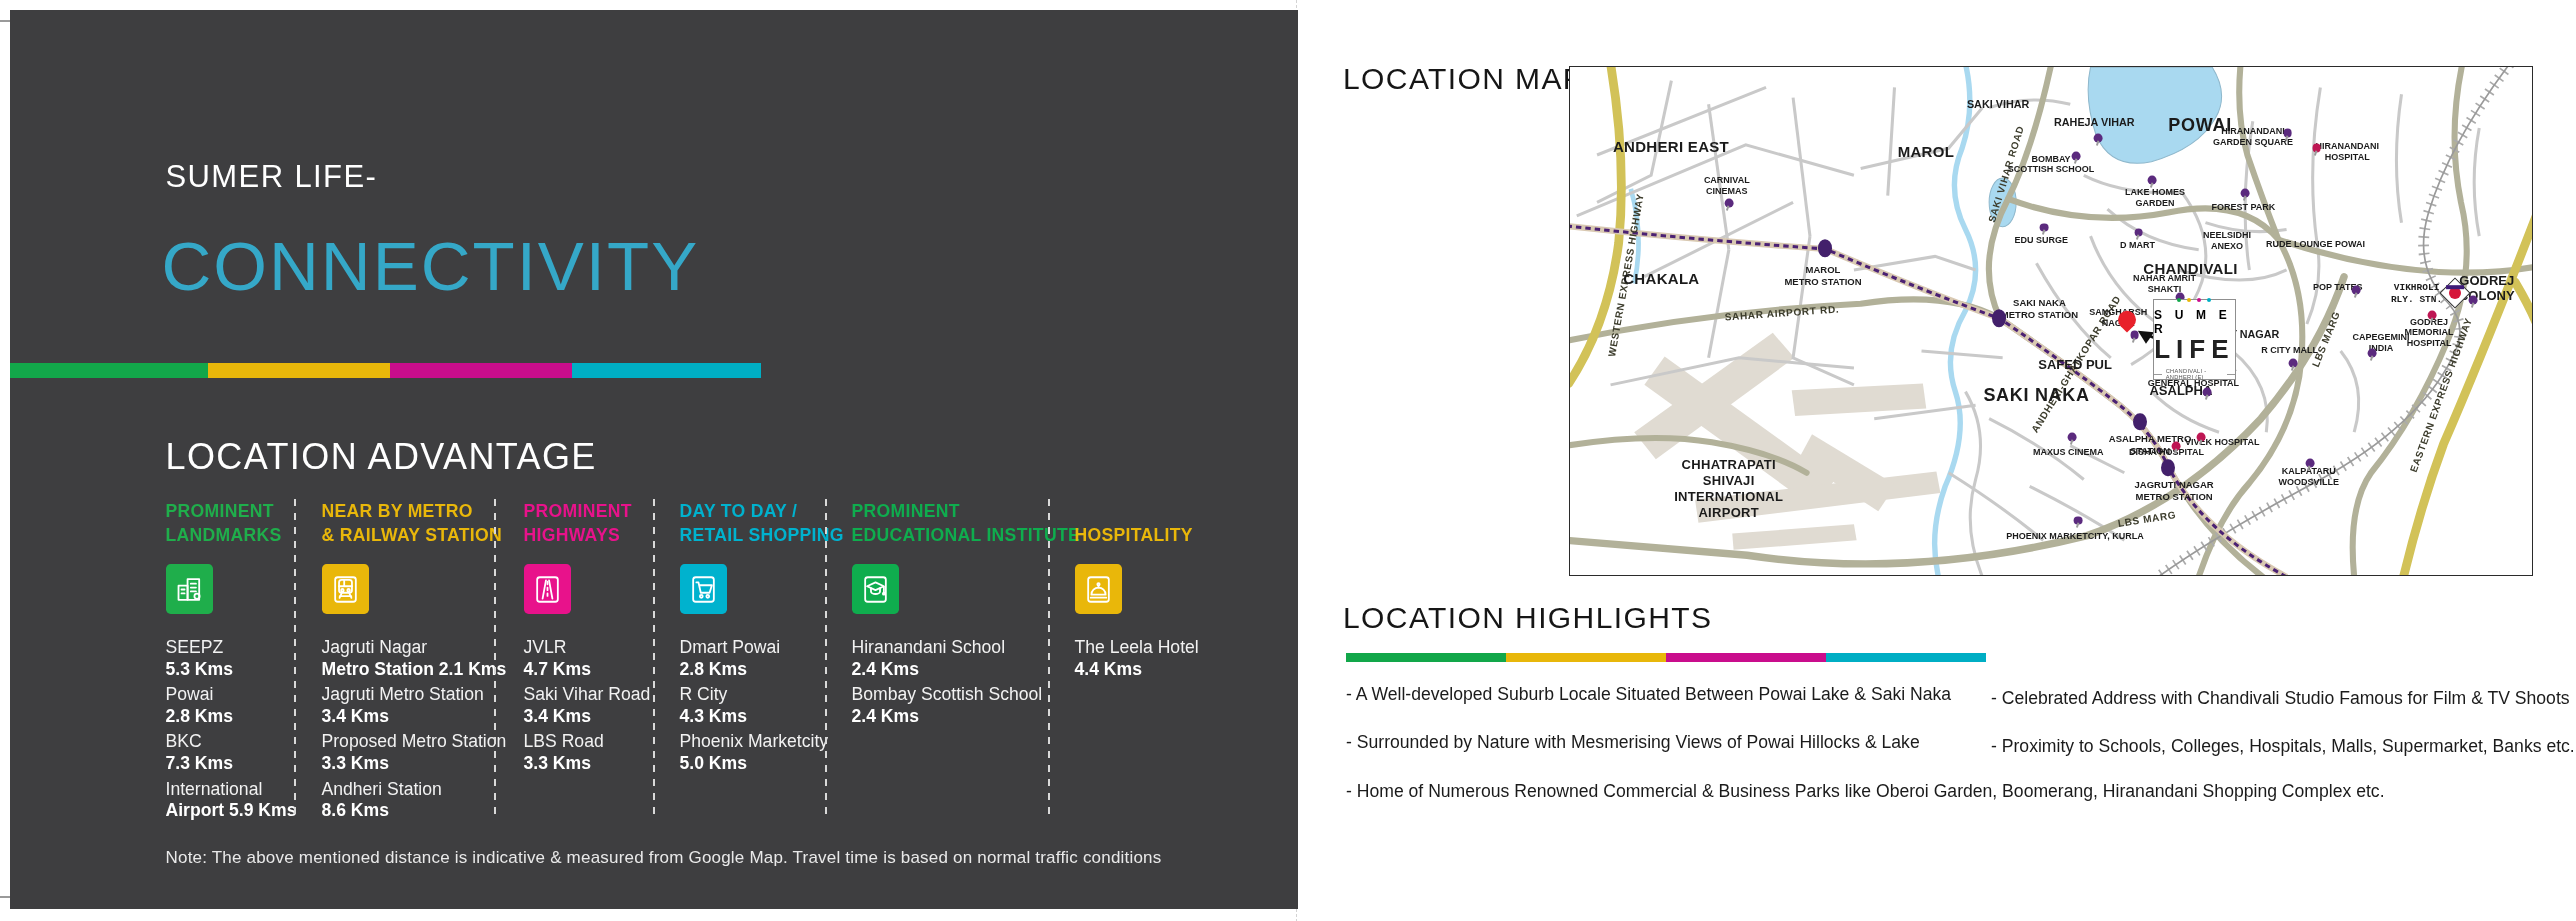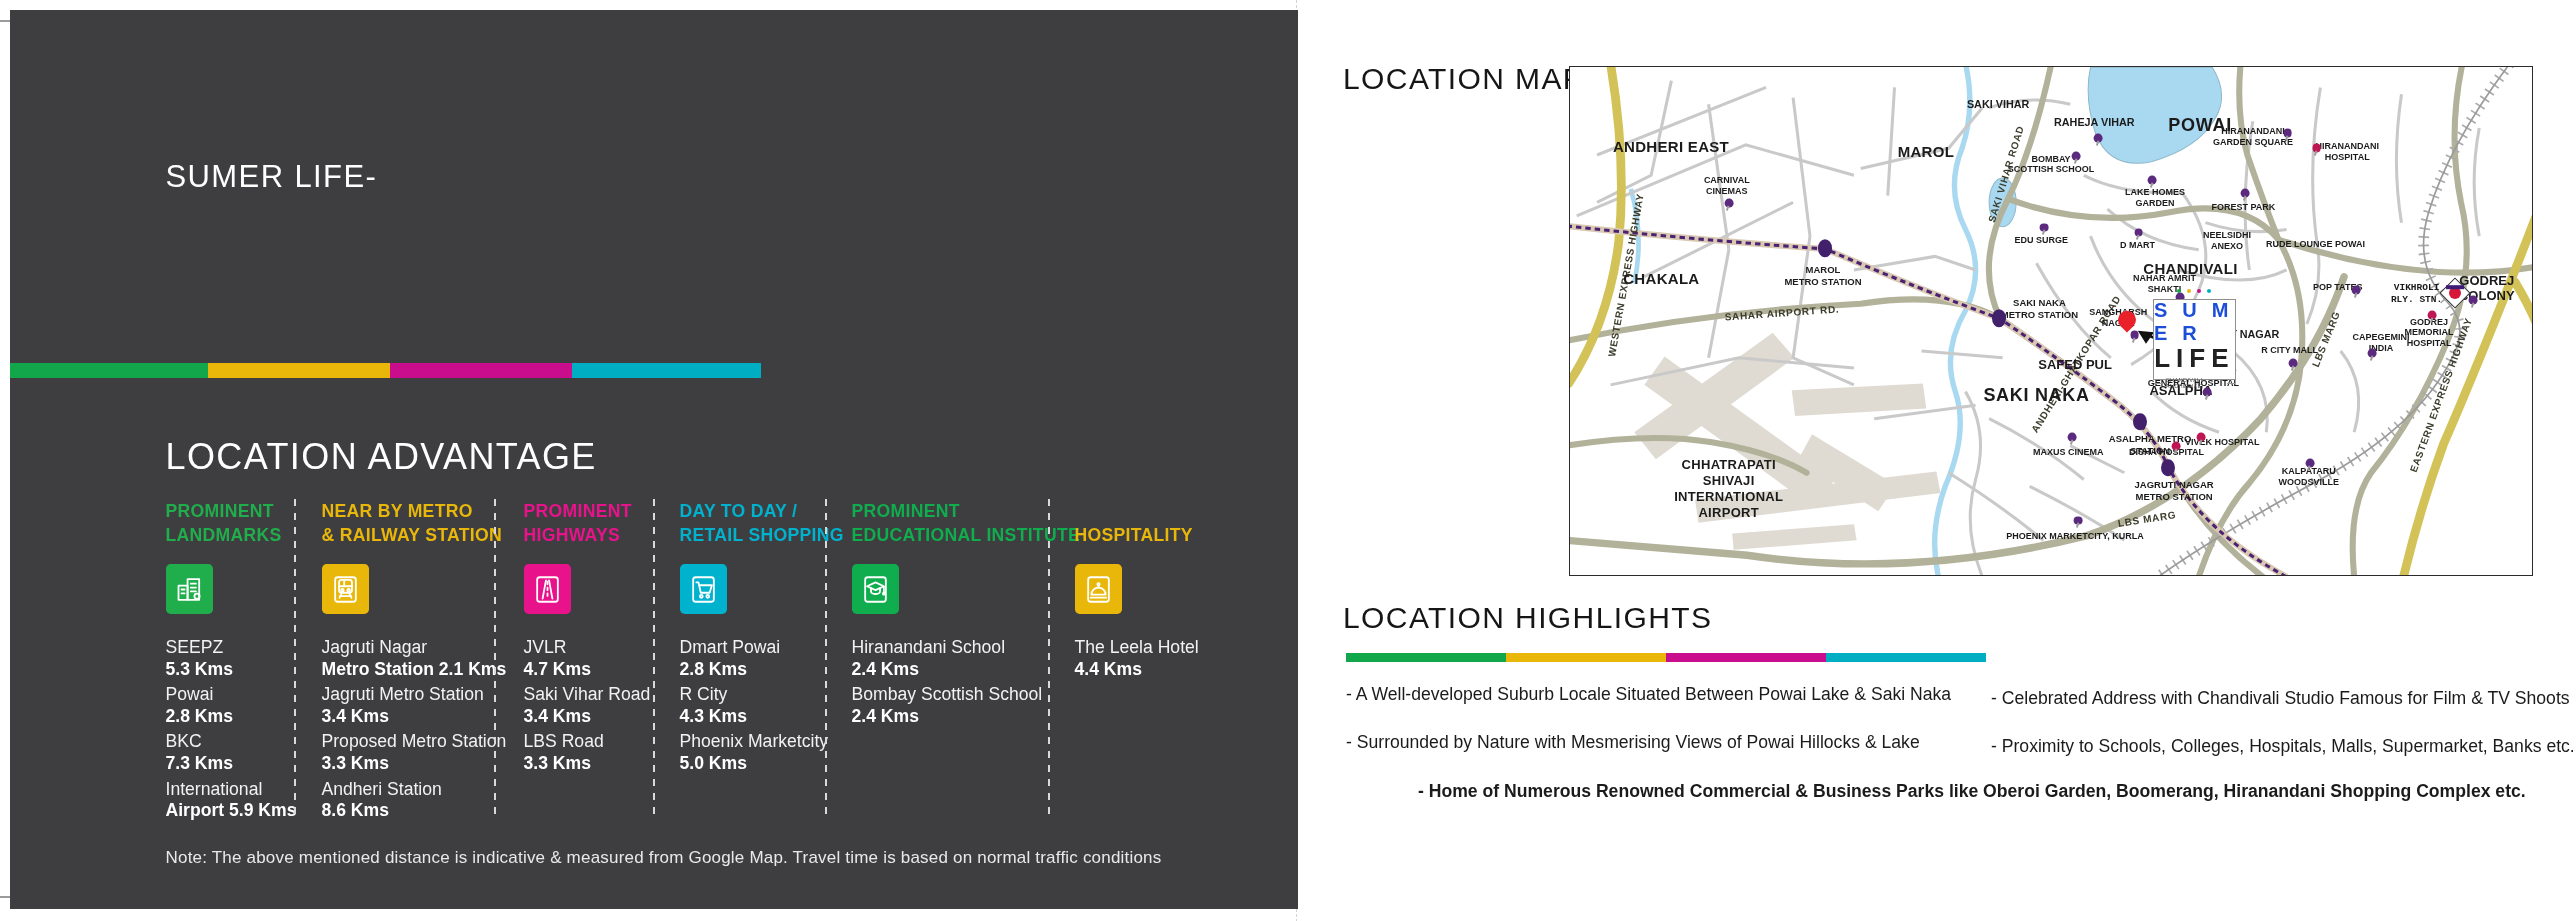--- a/index.html
+++ b/index.html
@@ -64,38 +64,39 @@
   .rail-sym .c{width:12px;height:12px;border-radius:50%;background:#d6173a;position:relative;}
   .rail-sym .b{position:absolute;left:-2.7px;top:4px;width:17.6px;height:4px;background:#3d1b77;transform:rotate(-45deg);}
   .site-pin{position:absolute;width:18px;height:18px;background:#E8212B;z-index:8;
             border-radius:50% 50% 50% 0;transform:translate(-50%,-90%) rotate(-45deg);}
 
   .logo-box{position:absolute;left:60.6%;top:45.6%;width:8.4%;height:15.6%;background:#ffffff;
             border:1.4px solid #8f8f8f;z-index:7;display:flex;flex-direction:column;align-items:center;
             justify-content:center;}
   .logo-dots{display:flex;gap:6px;margin-bottom:5.4px;}
   .logo-dots i{width:4px;height:4px;border-radius:50%;display:block;}
-  .logo-sumer{font-size:20px;font-weight:600;letter-spacing:4.7px;color:#1d4ed8;}
+  .logo-sumer{font-size:12px;font-weight:600;letter-spacing:4.7px;color:#000000;}
   .logo-life{font-size:26px;font-weight:800;letter-spacing:6px;color:#222222;line-height:27px;}
   .logo-sub{margin-top:5.4px;display:flex;align-items:center;gap:4px;color:#555555;font-size:5.7px;letter-spacing:0.3px;}
   .logo-sub::before,.logo-sub::after{content:"";width:10.8px;height:0.7px;background:#9a9a9a;}
 
   
   .hl-item{position:absolute;color:#1b1b1b;font-size:17.6px;line-height:23px;white-space:nowrap;}
 </style>
 </head>
 <body>
 <div class="canvas">
 
   <div class="tick" style="left:0;top:20px;width:9.5px;height:2px;"></div>
   <div class="tick" style="left:0;top:896px;width:9.5px;height:2px;"></div>
   <div class="gutter"></div>
 
   <div class="panel-left">
     <div class="t-line" style="top:149px;">SUMER LIFE-</div>
+    <div class="t-big" id="title-big" style="top: 220px; color: rgb(53, 168, 200);">CONNECTIVITY</div>
 
     <div class="cbar" id="left-bar" style="left:0;top:353px;width:752px;height:15px;">
         <div style="background: rgb(18, 167, 74); width: 198px;"></div>
         <div style="background: rgb(232, 183, 10); width: 182px;"></div>
         <div style="background: rgb(201, 13, 140); width: 182px;"></div>
         <div style="background: rgb(0, 174, 196); width: 189px;"></div>
       </div>
 
     <div class="sec-head" style="left:156px;top:426px;">LOCATION ADVANTAGE</div>
 
@@ -476,19 +477,19 @@
   <div class="blk-head" style="left:1343px;top:601px;">LOCATION HIGHLIGHTS</div>
   <div class="cbar" id="right-bar" style="left:1346px;top:653px;width:641px;height:8.8px;">
       <div style="background: rgb(18, 167, 74); width: 160px;"></div>
       <div style="background: rgb(232, 183, 10); width: 160px;"></div>
       <div style="background: rgb(201, 13, 140); width: 160px;"></div>
       <div style="background: rgb(0, 174, 196); width: 160px;"></div>
     </div>
   <div id="highlights">
       <div class="hl-item" style="left: 1346px; top: 683px;">- A Well-developed Suburb Locale Situated Between Powai Lake &amp; Saki Naka</div>
       <div class="hl-item" style="left: 1346px; top: 731px;">- Surrounded by Nature with Mesmerising Views of Powai Hillocks &amp; Lake</div>
-      <div class="hl-item" style="left: 1418px; top: 780px; font-weight: bold;">- Home of Numerous Renowned Commercial &amp; Business Parks like Oberoi Garden, Boomerang, Hiranandani Shopping Complex etc.</div>
+      <div class="hl-item" style="left: 1346px; top: 780px;">- Home of Numerous Renowned Commercial &amp; Business Parks like Oberoi Garden, Boomerang, Hiranandani Shopping Complex etc.</div>
       <div class="hl-item" style="left: 1991px; top: 687px;">- Celebrated Address with Chandivali Studio Famous for Film &amp; TV Shoots</div>
       <div class="hl-item" style="left: 1991px; top: 735px;">- Proximity to Schools, Colleges, Hospitals, Malls, Supermarket, Banks etc.</div>
     </div>
 
 </div>
 
 
 </body></html>

